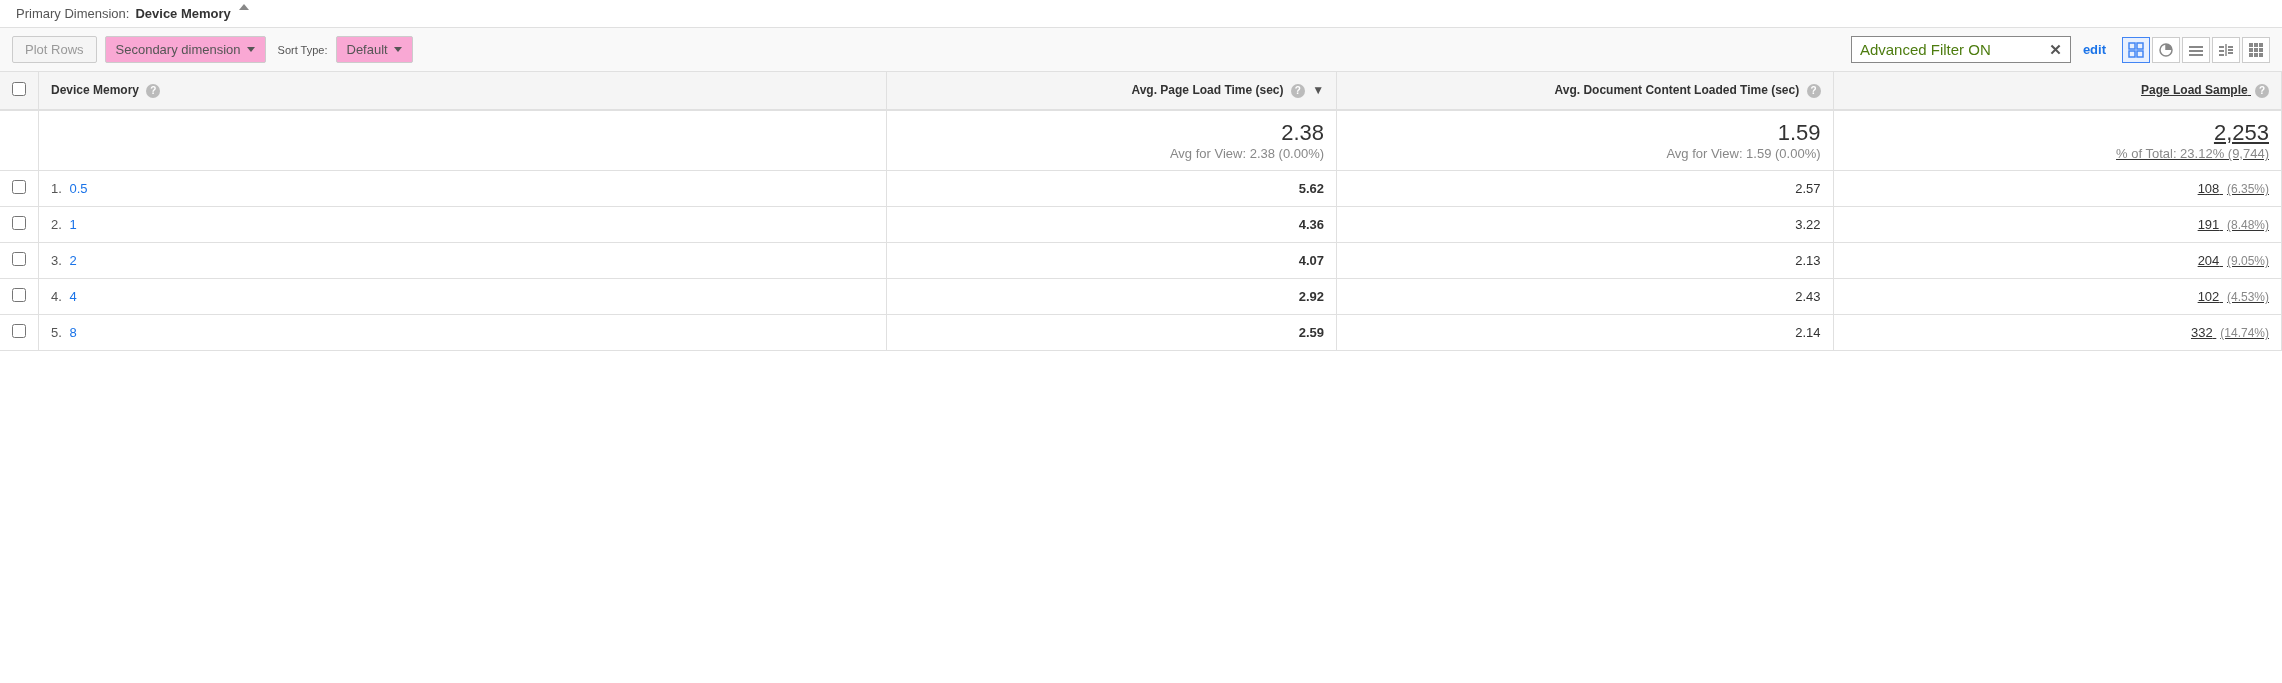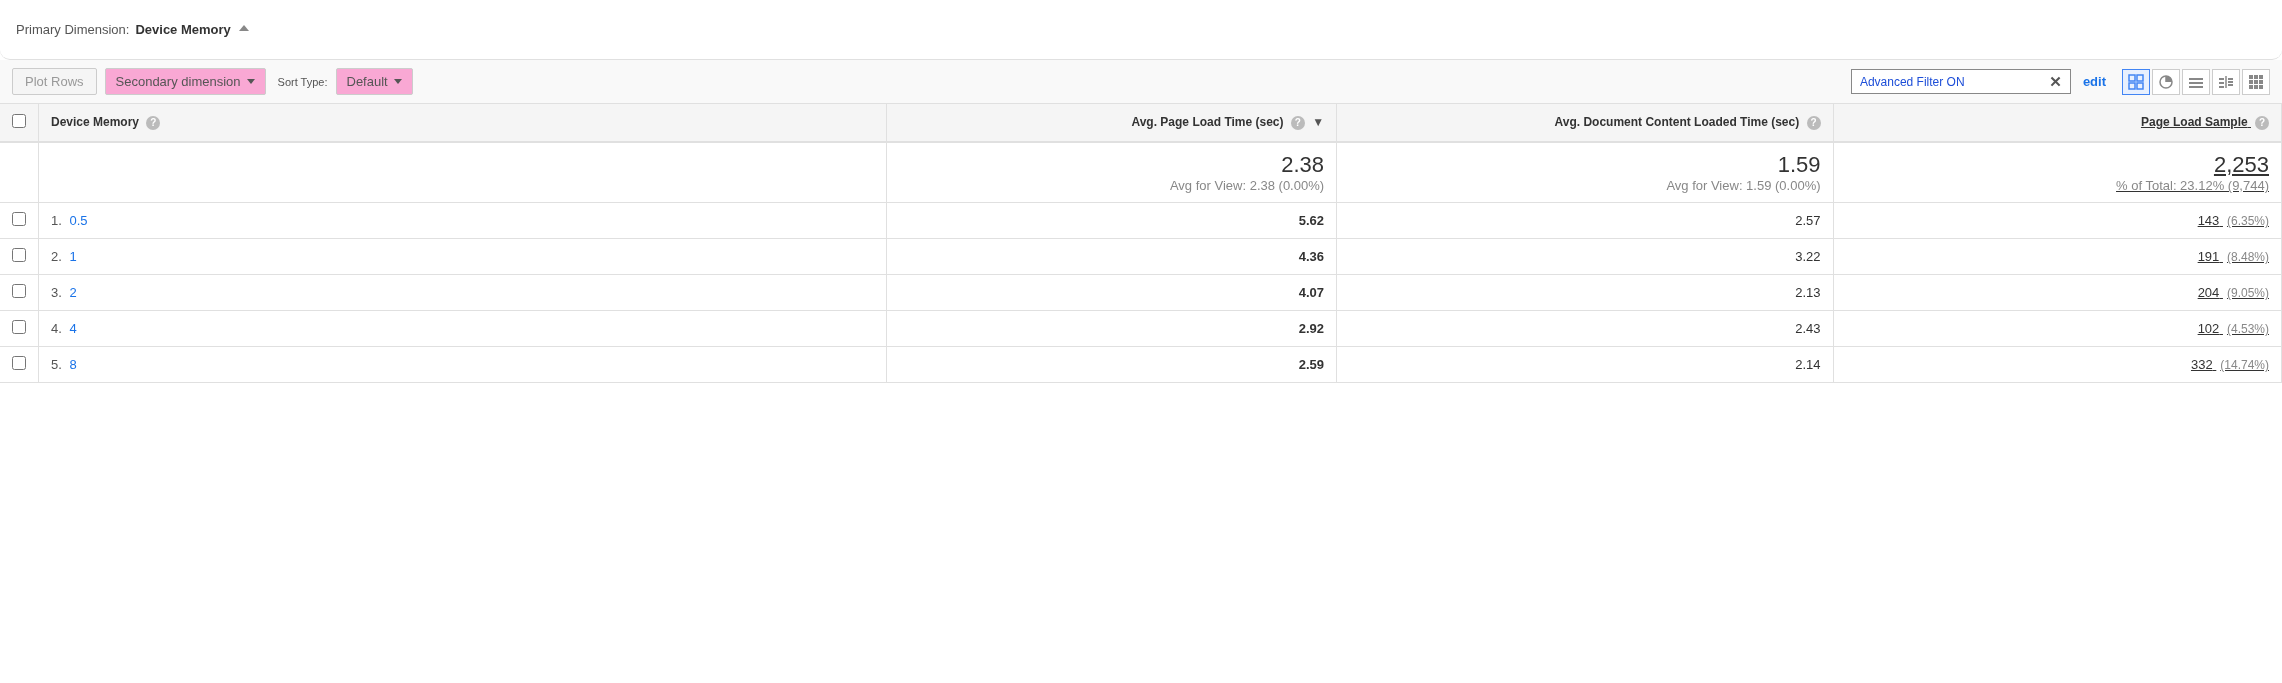--- a/index.html
+++ b/index.html
@@ -5,26 +5,24 @@
     * { box-sizing: border-box; margin: 0; padding: 0; }
     body {
       font-family: Arial, sans-serif;
       font-size: 13px;
       color: #333;
       background: #fff;
     }
 
     .primary-dimension-bar {
       display: flex;
-      align-items: center;
-      padding: 22px 16px;
+      padding: 6px 16px;
       font-size: 13px;
       color: #555;
       border-bottom: 1px solid #e0e0e0;
-      border-radius: 10px;
     }
 
     .primary-dimension-bar .label {
       font-weight: normal;
       margin-right: 6px;
     }
 
     .primary-dimension-bar .value {
       font-weight: bold;
       color: #333;
@@ -97,22 +95,22 @@
       display: flex;
       align-items: center;
       border: 1px solid #888;
       padding: 4px 8px;
       background: #fff;
       gap: 6px;
       min-width: 220px;
     }
 
     .filter-box .filter-text {
-      font-size: 12px;
-      color: #1d4ed8;
+      font-size: 15px;
+      color: #4d7c0f;
       flex: 1;
     }
 
     .filter-box .x-btn {
       cursor: pointer;
       font-size: 15px;
       color: #555;
       font-weight: bold;
       line-height: 1;
     }
@@ -404,21 +402,21 @@
       <span class="row-num">1.</span>
       <a class="row-link">0.5</a>
     </td>
     <td class="col-avg-page numeric">
       <span class="bold-num">5.62</span>
     </td>
     <td class="col-avg-doc numeric">
       <span>2.57</span>
     </td>
     <td class="col-page-sample numeric">
-      <span>143</span>
+      <span>108</span>
       <span class="pct-text">(6.35%)</span>
     </td>
   </tr>
       <tr>
     <td class="checkbox-col">
       <input type="checkbox" style="">
     </td>
     <td class="col-dimension">
       <span class="row-num">2.</span>
       <a class="row-link">1</a>

